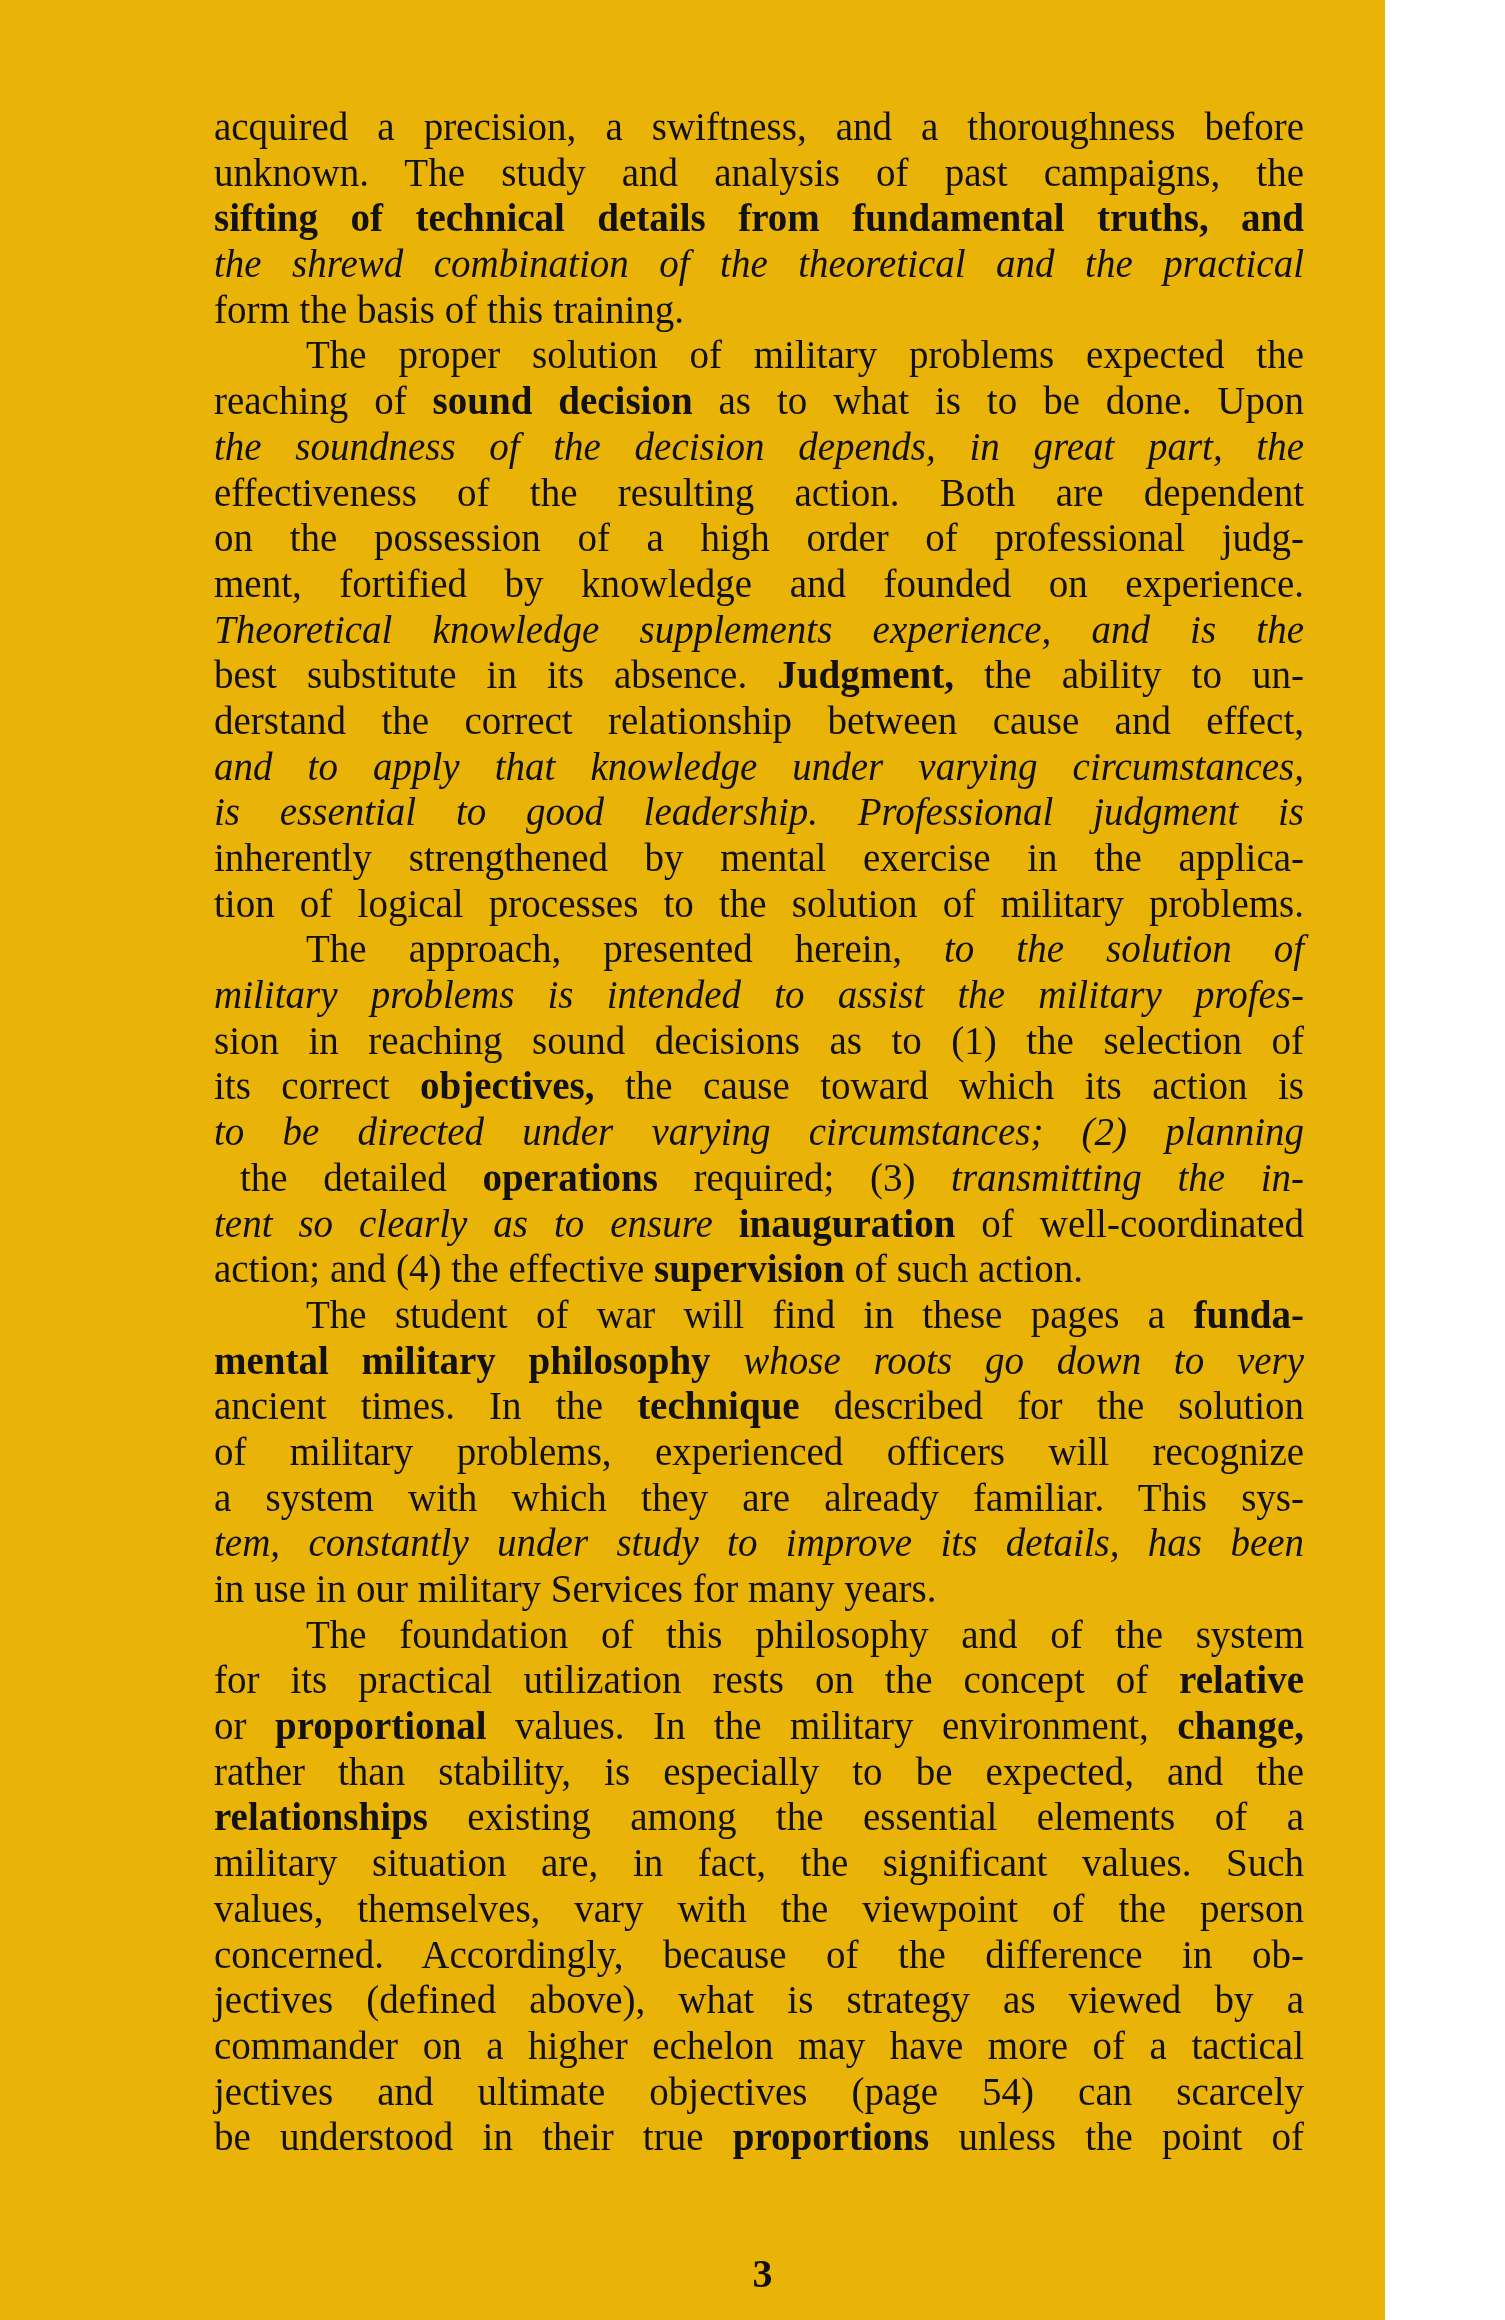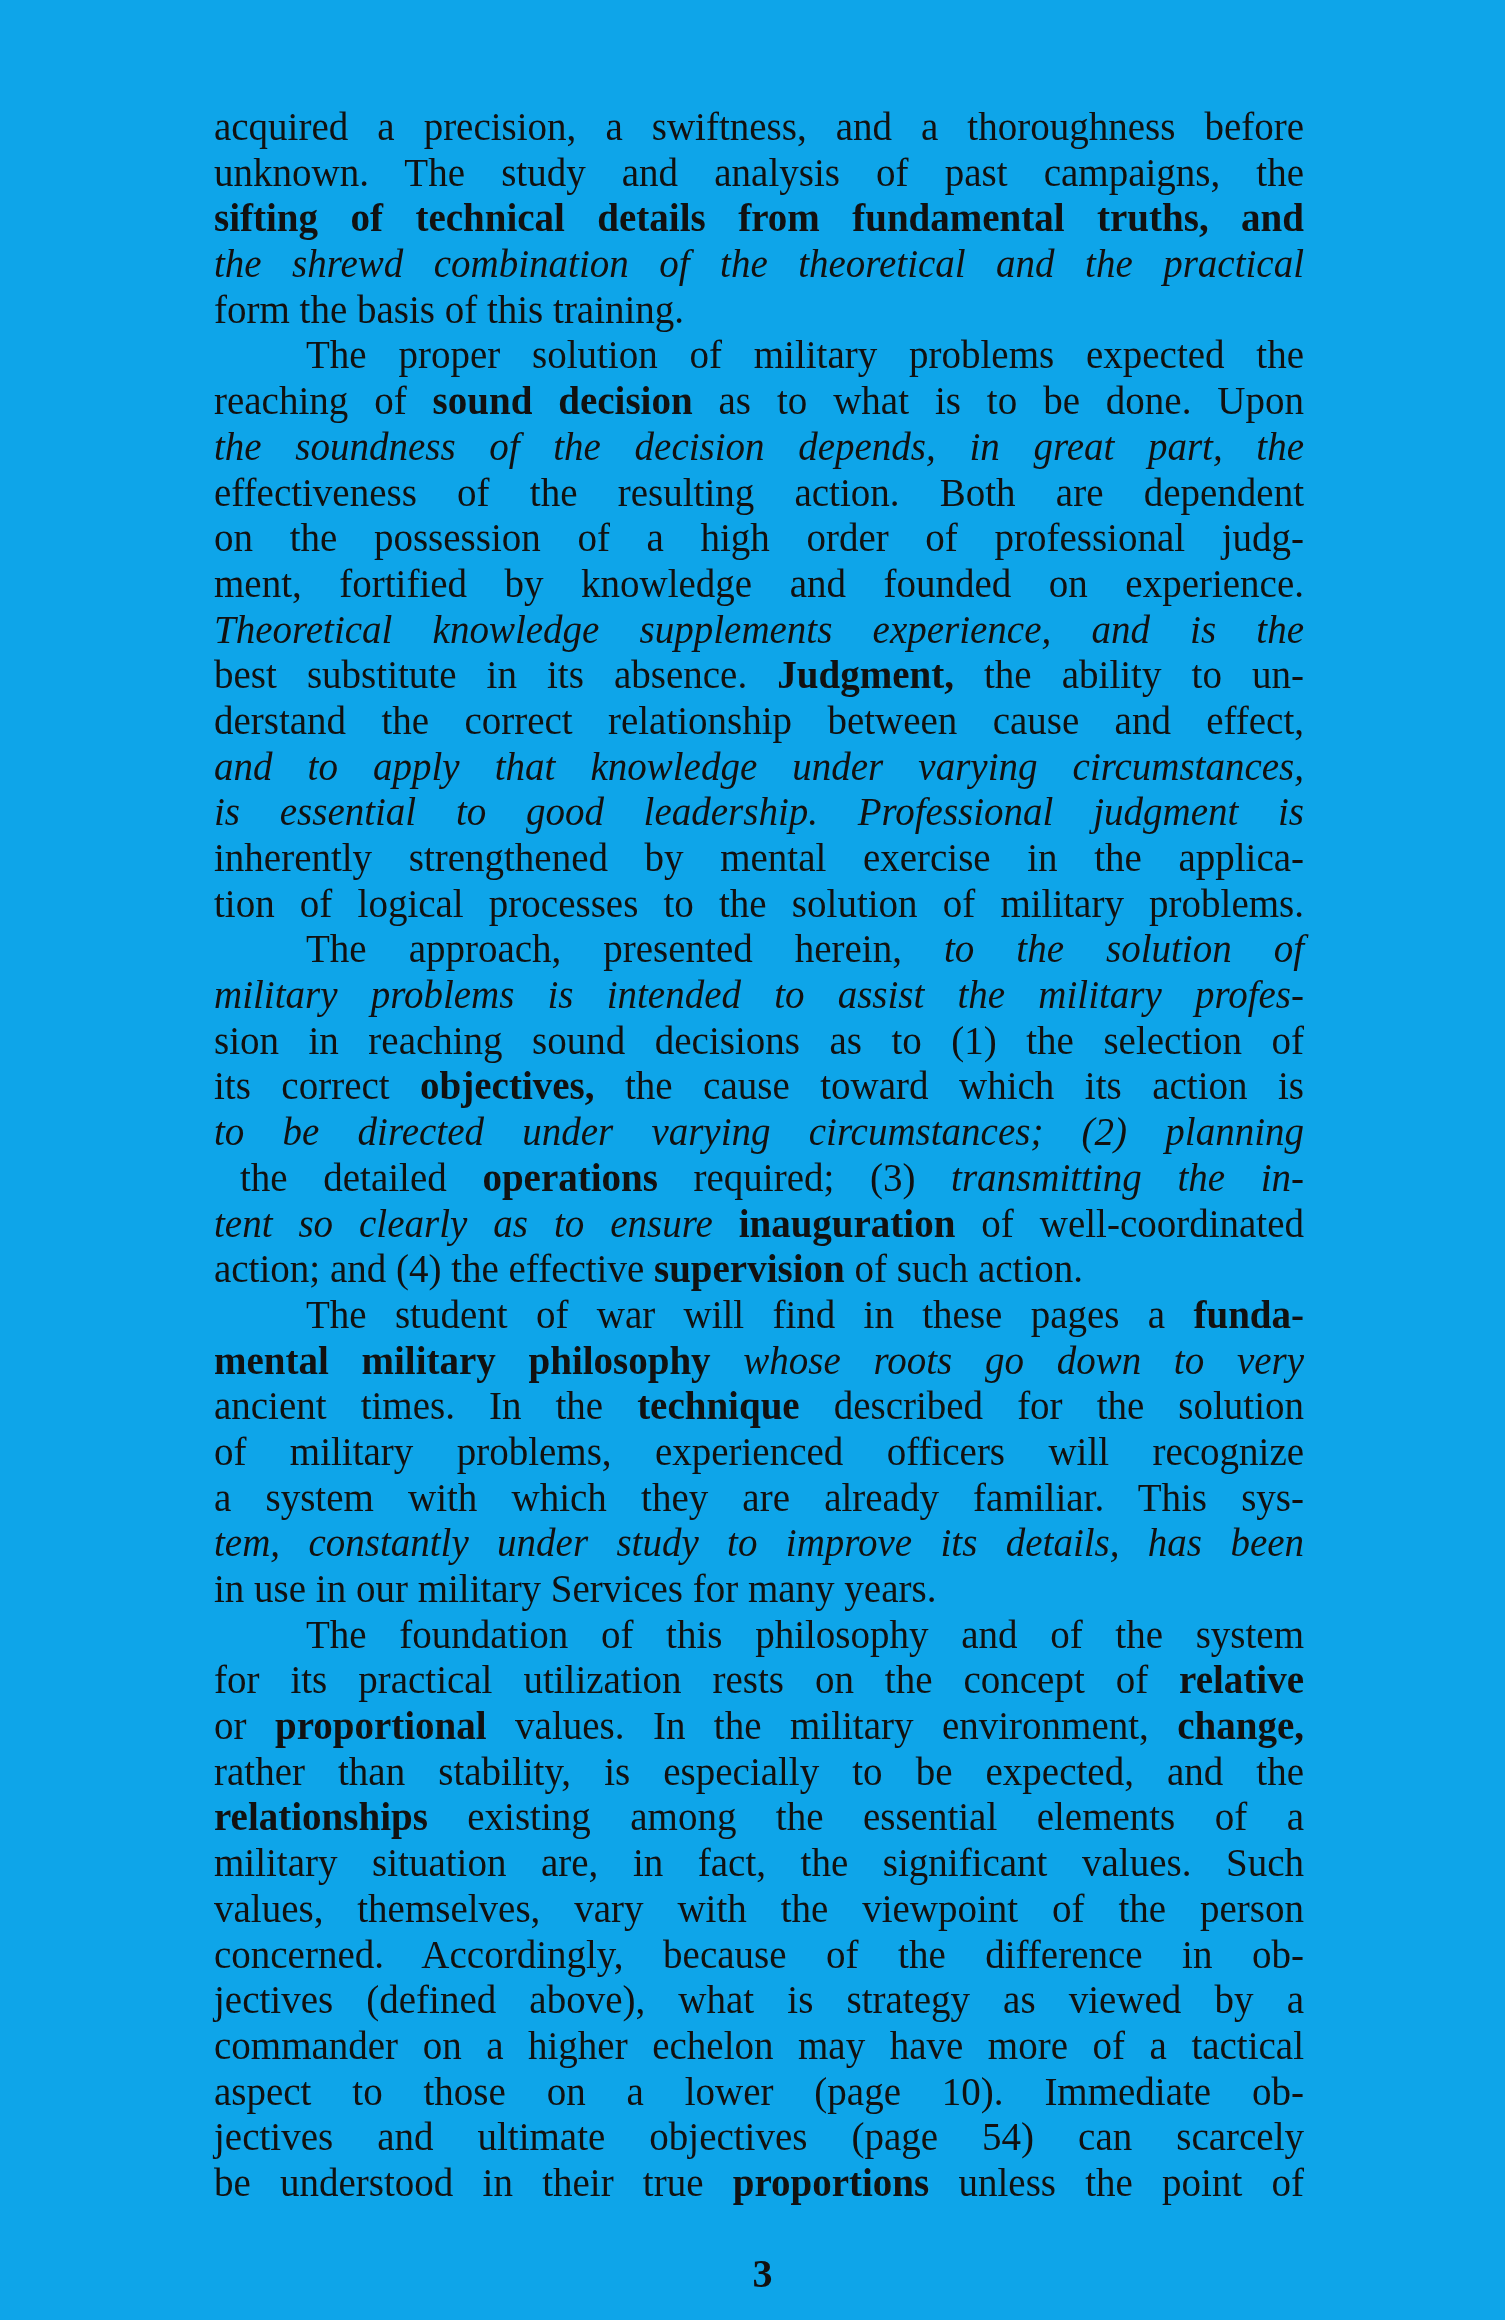--- a/index.html
+++ b/index.html
@@ -1,19 +1,19 @@
 <!DOCTYPE html>
 <html><head>
 <meta charset="utf-8">
 <style>
   html, body { margin: 0; padding: 0; background: #ffffff; }
   body { width: 1505px; height: 2320px; position: relative; overflow: hidden; }
   .page {
-    position: absolute; left: 0; top: 0; width: 1505px; height: 2320px;
-    background: #0ea5e9;
+    position: absolute; left: 0; top: 0; width: 1385px; height: 2320px;
+    background: #eab308;
   }
   .text-block {
     position: absolute;
     left: 214px;
     top: 104px;
     width: 1090px;
     font-family: "Liberation Serif", "DejaVu Serif", serif;
     font-size: 39px;
     line-height: 45.7px;
     color: #111111;
@@ -84,18 +84,17 @@
       <div class="line indent" style="white-space: normal;"><span class="run-n">The foundation of this philosophy and of the system</span></div>
       <div class="line" style="white-space: normal;"><span class="run-n">for its practical utilization rests on the concept of </span><span class="run-b">relative</span></div>
       <div class="line" style="white-space: normal;"><span class="run-n">or </span><span class="run-b">proportional</span><span class="run-n"> values. In the military environment, </span><span class="run-b">change,</span></div>
       <div class="line" style="white-space: normal;"><span class="run-n">rather than stability, is especially to be expected, and the</span></div>
       <div class="line" style="white-space: normal;"><span class="run-b">relationships</span><span class="run-n"> existing among the essential elements of a</span></div>
       <div class="line" style="white-space: normal;"><span class="run-n">military situation are, in fact, the significant values.  Such</span></div>
       <div class="line" style="white-space: normal;"><span class="run-n">values, themselves, vary with the viewpoint of the person</span></div>
       <div class="line" style="white-space: normal;"><span class="run-n">concerned.  Accordingly, because of the difference in ob-</span></div>
       <div class="line" style="white-space: normal;"><span class="run-n">jectives (defined above), what is strategy as viewed by a</span></div>
       <div class="line" style="white-space: normal;"><span class="run-n">commander on a higher echelon may have more of a tactical</span></div>
-      <div class="line" style="white-space: normal;"><span class="run-n">aspect to those on a lower (page 10).  Immediate ob-</span></div>
       <div class="line" style="white-space: normal;"><span class="run-n">jectives and ultimate objectives (page 54) can scarcely</span></div>
       <div class="line" style="white-space: normal;"><span class="run-n">be understood in their true </span><span class="run-b">proportions</span><span class="run-n"> unless the point of</span></div>
     </div>
   <div class="page-number">3</div>
 </div>
 
 </body></html>

